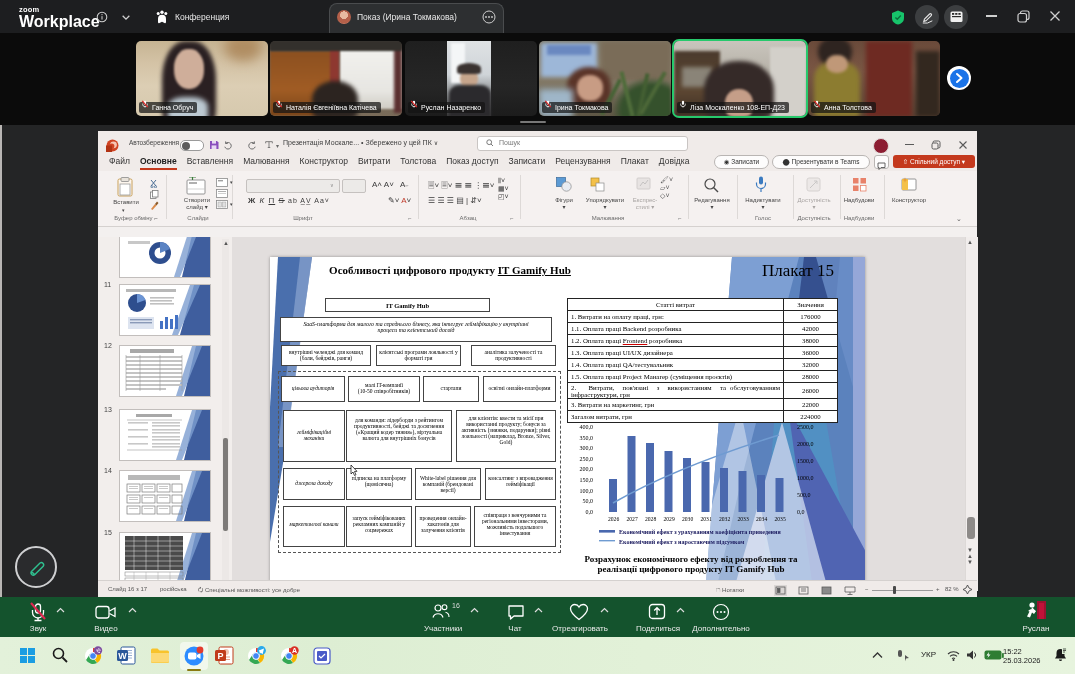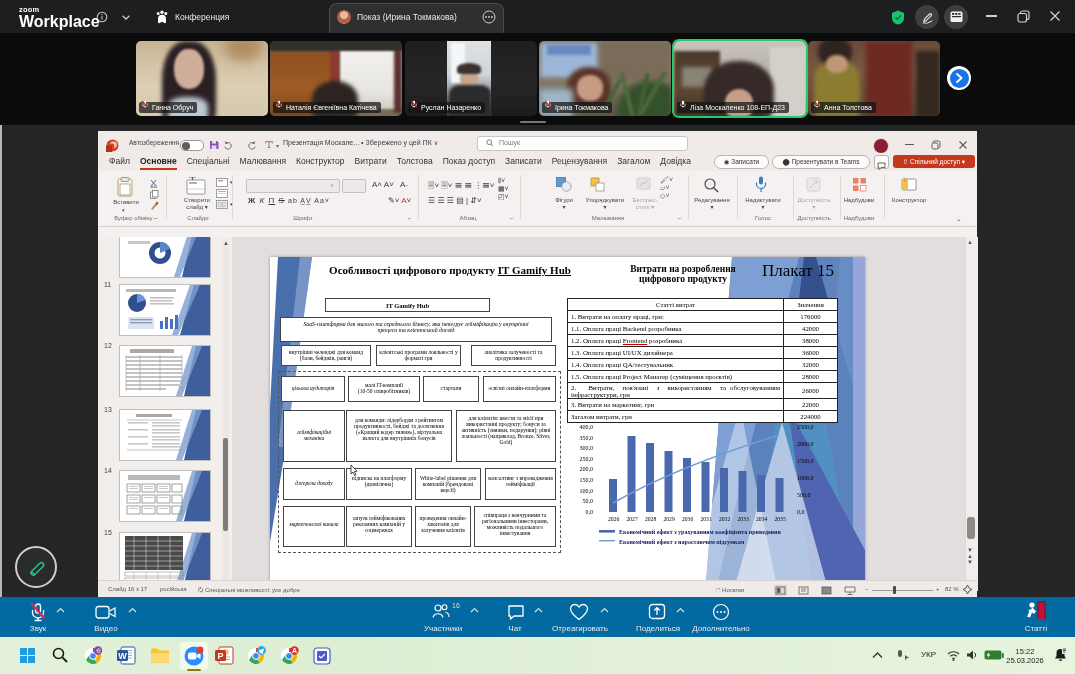--- a/index.html
+++ b/index.html
@@ -10,21 +10,21 @@
   #tab-active{left:329px;top:3px;width:173px;height:30px;background:#2d2f31;border:1px solid #4a4c4e;border-bottom:none;border-radius:8px 8px 0 0;}
   
   #vstrip{left:0;top:33px;width:1075px;height:92px;background:#0b0b0b;}
   .vtile{position:absolute;top:8px;width:132px;height:75px;border-radius:5px;overflow:hidden;background:#222;}
   .vlabel{position:absolute;left:3px;bottom:3px;height:11px;border-radius:2px;background:rgba(20,20,20,.72);color:#fff;font-size:7px;line-height:11px;padding:0 4px 0 13px;white-space:nowrap;}
   .micoff{position:absolute;left:2px;bottom:5px;width:8px;height:8px;}
   
   #mainarea{left:0;top:125px;width:1075px;height:472px;background:#242526;}
   #pptwin{left:98px;top:6px;width:879px;height:465px;background:#f3f0ef;border-radius:0;}
   
-  #ztoolbar{left:0;top:597px;width:1075px;height:40px;background:#0369a1;}
+  #ztoolbar{left:0;top:597px;width:1075px;height:40px;background:#14532d;}
   .zt-label{position:absolute;color:#e9e9e9;font-size:8px;top:27px;text-align:center;}
   
   #taskbar{left:0;top:637px;width:1075px;height:37px;background:linear-gradient(90deg,#e3f1da,#ddeed3 30%,#e2f1d8 60%,#e7f4de);}
   .sbox{background:#fff;border:1px solid #444;text-align:center;line-height:1.1;box-sizing:border-box;}
   #ctable td{border:1px solid #222;padding:0.5px 3px;height:10px;line-height:1.05;}
   #ctable td:last-child{text-align:center;width:47px;}
 </style>
 </head>
 <body>
   <div class="abs" id="topbar">
@@ -226,29 +226,29 @@
         <rect x="1" y="3" width="6" height="6" rx="1.5" fill="#f0ebe9" stroke="#5a5a5a" stroke-width="1"></rect>
       </svg>
       <svg class="abs" style="left:860px;top:9px" width="10" height="10" viewBox="0 0 10 10">
         <path d="M1.5 1.5 L8.5 8.5 M8.5 1.5 L1.5 8.5" stroke="#5a5a5a" stroke-width="1.1"></path>
       </svg>
 
       <div class="abs" style="left:0;top:22px;width:879px;height:18px;background:#f0ebe9;"></div>
       <div class="abs" style="left:11px;top:25px;font-size:8.5px;color:#333;display:flex;gap:10px;white-space:nowrap;">
         <span>Файл</span>
         <span style="font-weight:bold;color:#222;border-bottom:2px solid #c4391d;padding-bottom:2px;">Основне</span>
-        <span>Спеціальні</span>
+        <span>Вставлення</span>
         <span>Малювання</span>
         <span>Конструктор</span>
         <span>Витрати</span>
         <span>Толстова</span>
         <span>Показ доступ</span>
         <span>Записати</span>
         <span>Рецензування</span>
-        <span>Загалом</span>
+        <span>Плакат</span>
         <span>Довідка</span>
       </div>
       <div class="abs" style="left:616px;top:24px;width:53px;height:12px;border:1px solid #b9b5b3;border-radius:7px;background:#fdfcfc;font-size:6.5px;color:#333;text-align:center;line-height:12px;">◉ Записати</div>
       <div class="abs" style="left:674px;top:24px;width:96px;height:12px;border:1px solid #b9b5b3;border-radius:7px;background:#fdfcfc;font-size:6.5px;color:#333;text-align:center;line-height:12px;">⬤ Презентувати в Teams</div>
       <div class="abs" style="left:776px;top:24px;width:13px;height:12px;border:1px solid #b9b5b3;border-radius:3px;background:#fdfcfc;"><svg width="9" height="8" viewBox="0 0 9 8" style="margin:2px 0 0 2px;">
           <path d="M1 1 h7 v4.5 h-4 l-2 2 v-2 h-1z" fill="none" stroke="#555" stroke-width=".9"></path>
         </svg></div>
       <div class="abs" style="left:795px;top:24px;width:82px;height:13px;border-radius:3px;background:#c4391d;font-size:6.5px;color:#fff;text-align:center;line-height:13px;">⇧ Спільний доступ ▾</div>
 
       <div class="abs" id="ribbon" style="left:0;top:40px;width:879px;height:55px;background:#f5f1f0;border-bottom:1px solid #d5d1cf;font-size:6px;color:#444;">
@@ -560,21 +560,20 @@
           <div class="abs sbox" style="left:13px;top:211px;width:62px;height:32px;font-style:italic;font-size:5.5px;padding-top:11px;">джерела доходу</div>
           <div class="abs sbox" style="left:76px;top:211px;width:66px;height:32px;font-size:5.5px;padding-top:6px;">підписка на платформу (щомісячна)</div>
           <div class="abs sbox" style="left:145px;top:211px;width:66px;height:32px;font-size:5.5px;padding-top:6px;">White-label рішення для компаній (брендовані версії)</div>
           <div class="abs sbox" style="left:215px;top:211px;width:71px;height:32px;font-size:5.5px;padding-top:6px;">консалтинг з впровадження гейміфікації</div>
 
           <div class="abs sbox" style="left:13px;top:249px;width:62px;height:41px;font-style:italic;font-size:5.5px;padding-top:14px;">маркетингові канали</div>
           <div class="abs sbox" style="left:76px;top:249px;width:66px;height:41px;font-size:5.5px;padding-top:8px;">запуск гейміфікованих рекламних кампаній у соцмережах</div>
           <div class="abs sbox" style="left:145px;top:249px;width:56px;height:41px;font-size:5.5px;padding-top:8px;">проведення онлайн-хакатонів для залучення клієнтів</div>
           <div class="abs sbox" style="left:204px;top:249px;width:82px;height:41px;font-size:5.5px;padding-top:5px;">співпраця з венчурними та регіональними інвесторами, можливість подальшого інвестування</div>
 
-          <div class="abs" style="left:330px;top:7px;width:166px;text-align:center;font-weight:bold;font-size:9.5px;">Витрати на розроблення<br>цифрового продукту</div>
           <div class="abs" style="left:462px;top:4px;width:132px;font-size:17px;text-align:center;">Плакат 15</div>
 
           <table class="abs" id="ctable" style="left:297px;top:41px;width:271px;border-collapse:collapse;font-size:6.8px;background:#fff;">
             <tbody>
               <tr>
                 <td style="text-align:center;">Статті витрат</td>
                 <td style="text-align:center;">Значення</td>
               </tr>
             <tr>
                 <td>1. Витрати на оплату праці, грн:</td>
@@ -658,20 +657,21 @@
               <rect x="210.5" y="61" width="8" height="34"></rect>
             </g>
             <path d="M48 86 C 90 62, 150 38, 214 18" stroke="#6f9bd1" stroke-width="1.6" fill="none"></path>
             <g font-size="6" font-family="Liberation Serif,serif" fill="#1a1a5e" font-weight="bold">
               <rect x="34" y="113" width="16" height="2.6" fill="#4a68ae"></rect>
               <text x="54" y="117">Економічний ефект з урахуванням коефіцієнта приведення</text>
               <rect x="34" y="123" width="16" height="1.4" fill="#6f9bd1"></rect>
               <text x="54" y="127">Економічний ефект з наростаючим підсумком</text>
             </g>
           </svg>
+          <div class="abs" style="left:297px;top:297px;width:248px;text-align:center;font-weight:bold;font-size:9px;">Розрахунок економічного ефекту від розроблення та реалізації цифрового продукту IT Gamify Hub</div>
 
           <svg class="abs" style="left:80px;top:208px" width="8" height="11" viewBox="0 0 8 11">
             <path d="M1 0 L1 9 L3 7 L4.5 10.5 L6 9.8 L4.5 6.5 L7 6.3 Z" fill="#fff" stroke="#000" stroke-width=".7"></path>
           </svg>
         </div>
 
         <div class="abs" style="left:867px;top:0;width:12px;height:354px;background:#f1edec;border-left:1px solid #ddd9d7;"></div>
         <div class="abs" style="left:869px;top:2px;font-size:6px;color:#555;">▲</div>
         <div class="abs" style="left:869px;top:280px;width:8px;height:22px;background:#8d8a88;border-radius:3px;"></div>
         <div class="abs" style="left:869px;top:310px;font-size:6px;color:#555;">▼<br>▲<br>▼</div>
@@ -771,21 +771,21 @@
     </svg>
     <div class="zt-label" style="left:680px;width:82px;">Дополнительно</div>
 
     <svg class="abs" style="left:1024px;top:4px" width="24" height="20" viewBox="0 0 24 20">
       <rect x="13" y="0" width="9" height="18" fill="#9b1230"></rect>
       <rect x="15" y="2" width="5" height="16" fill="#c01238"></rect>
       <circle cx="8" cy="4" r="2.6" fill="#fff"></circle>
       <path d="M4 10 q4-4 8 0 l-2 3 -2-1.5 -2 5 -3-1 2.5-5" fill="#fff"></path>
       <path d="M8 7 l3 4" stroke="#fff" stroke-width="1.4"></path>
     </svg>
-    <div class="zt-label" style="left:1013px;width:46px;">Статті</div>
+    <div class="zt-label" style="left:1013px;width:46px;">Руслан</div>
   </div>
   <div class="abs" id="taskbar">
 
     <svg class="abs" style="left:20px;top:11px" width="15" height="15" viewBox="0 0 15 15">
       <rect x="0" y="0" width="7" height="7" fill="#1b9de2"></rect>
       <rect x="8" y="0" width="7" height="7" fill="#1b9de2"></rect>
       <rect x="0" y="8" width="7" height="7" fill="#1b9de2"></rect>
       <rect x="8" y="8" width="7" height="7" fill="#1b9de2"></rect>
     </svg>
 
@@ -874,21 +874,21 @@
     </svg>
     <svg class="abs" style="left:966px;top:12px" width="12" height="12" viewBox="0 0 12 12">
       <path d="M1 4.5 h2.5 L7 1.5 v9 L3.5 7.5 H1 z" fill="#333"></path>
       <path d="M8.5 3.5 a3.5 3.5 0 0 1 0 5" stroke="#333" stroke-width="1" fill="none"></path>
     </svg>
     <svg class="abs" style="left:984px;top:12px" width="20" height="12" viewBox="0 0 20 12">
       <rect x="0.5" y="1.5" width="17" height="9" rx="2" fill="#2e7d32"></rect>
       <rect x="18" y="4" width="1.8" height="5" rx="0.8" fill="#2e7d32"></rect>
       <path d="M5 3 l-2.5 3.5 h2 l-1 2.5 3-3.5 h-2z" fill="#fff"></path>
     </svg>
-    <div class="abs" style="left:1003px;top:10px;width:44px;text-align:center;font-size:7.5px;color:#222;line-height:1.25;">15:22<br>25.03.2026</div>
+    <div class="abs" style="left:1003px;top:10px;width:44px;text-align:left;font-size:7.5px;color:#222;line-height:1.25;">15:22<br>25.03.2026</div>
     <svg class="abs" style="left:1054px;top:11px" width="13" height="14" viewBox="0 0 13 14">
       <path d="M6.5 1 a4 4 0 0 1 4 4 v3 l1.5 2.5 h-11 L2.5 8 V5 a4 4 0 0 1 4 -4z" fill="#1a1a1a"></path>
       <path d="M5 11.5 a1.5 1.5 0 0 0 3 0" fill="#1a1a1a"></path>
       <rect x="8" y="0" width="5" height="6" fill="#dff0d8"></rect>
       <path d="M9 1 h3 M9 2.5 h3 M9 4 h2" stroke="#1a1a1a" stroke-width=".7"></path>
     </svg>
   </div>
 
   <div class="abs" style="left:15px;top:546px;width:38px;height:38px;border-radius:50%;background:#2a2b2d;border:2.5px solid #cfd0d2;"></div>
   <svg class="abs" style="left:27px;top:557px" width="19" height="19" viewBox="0 0 19 19">

